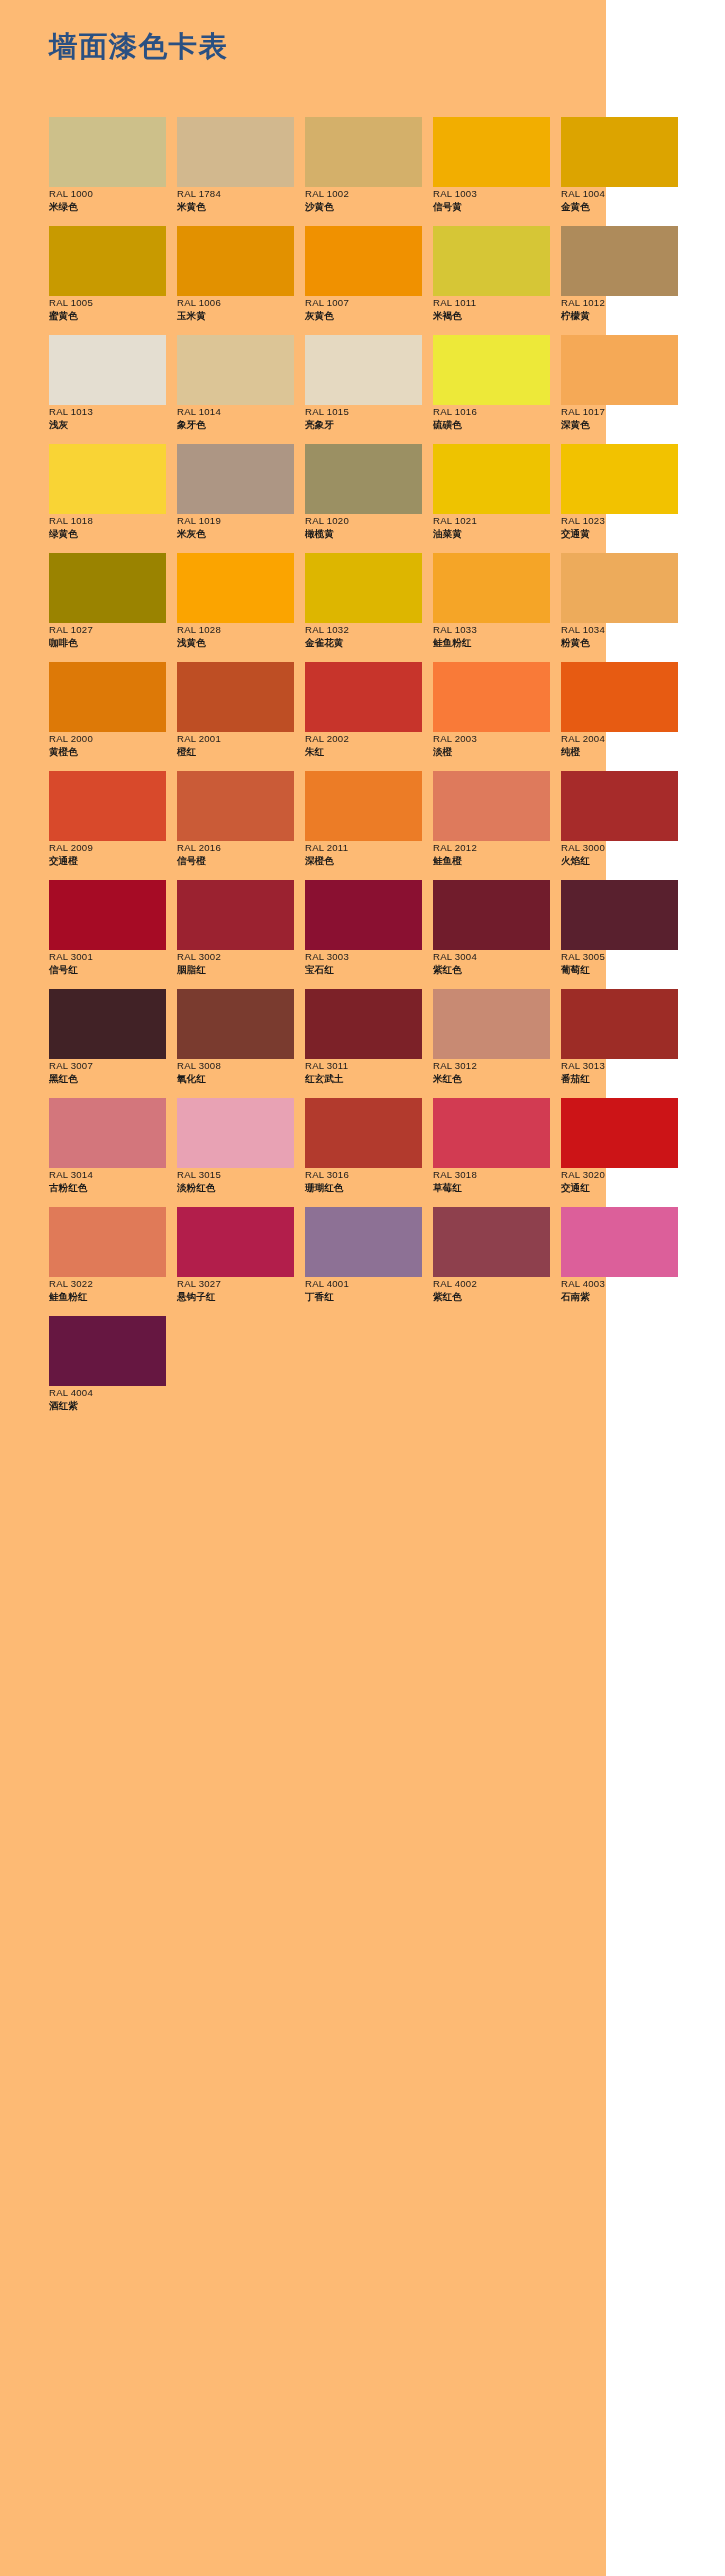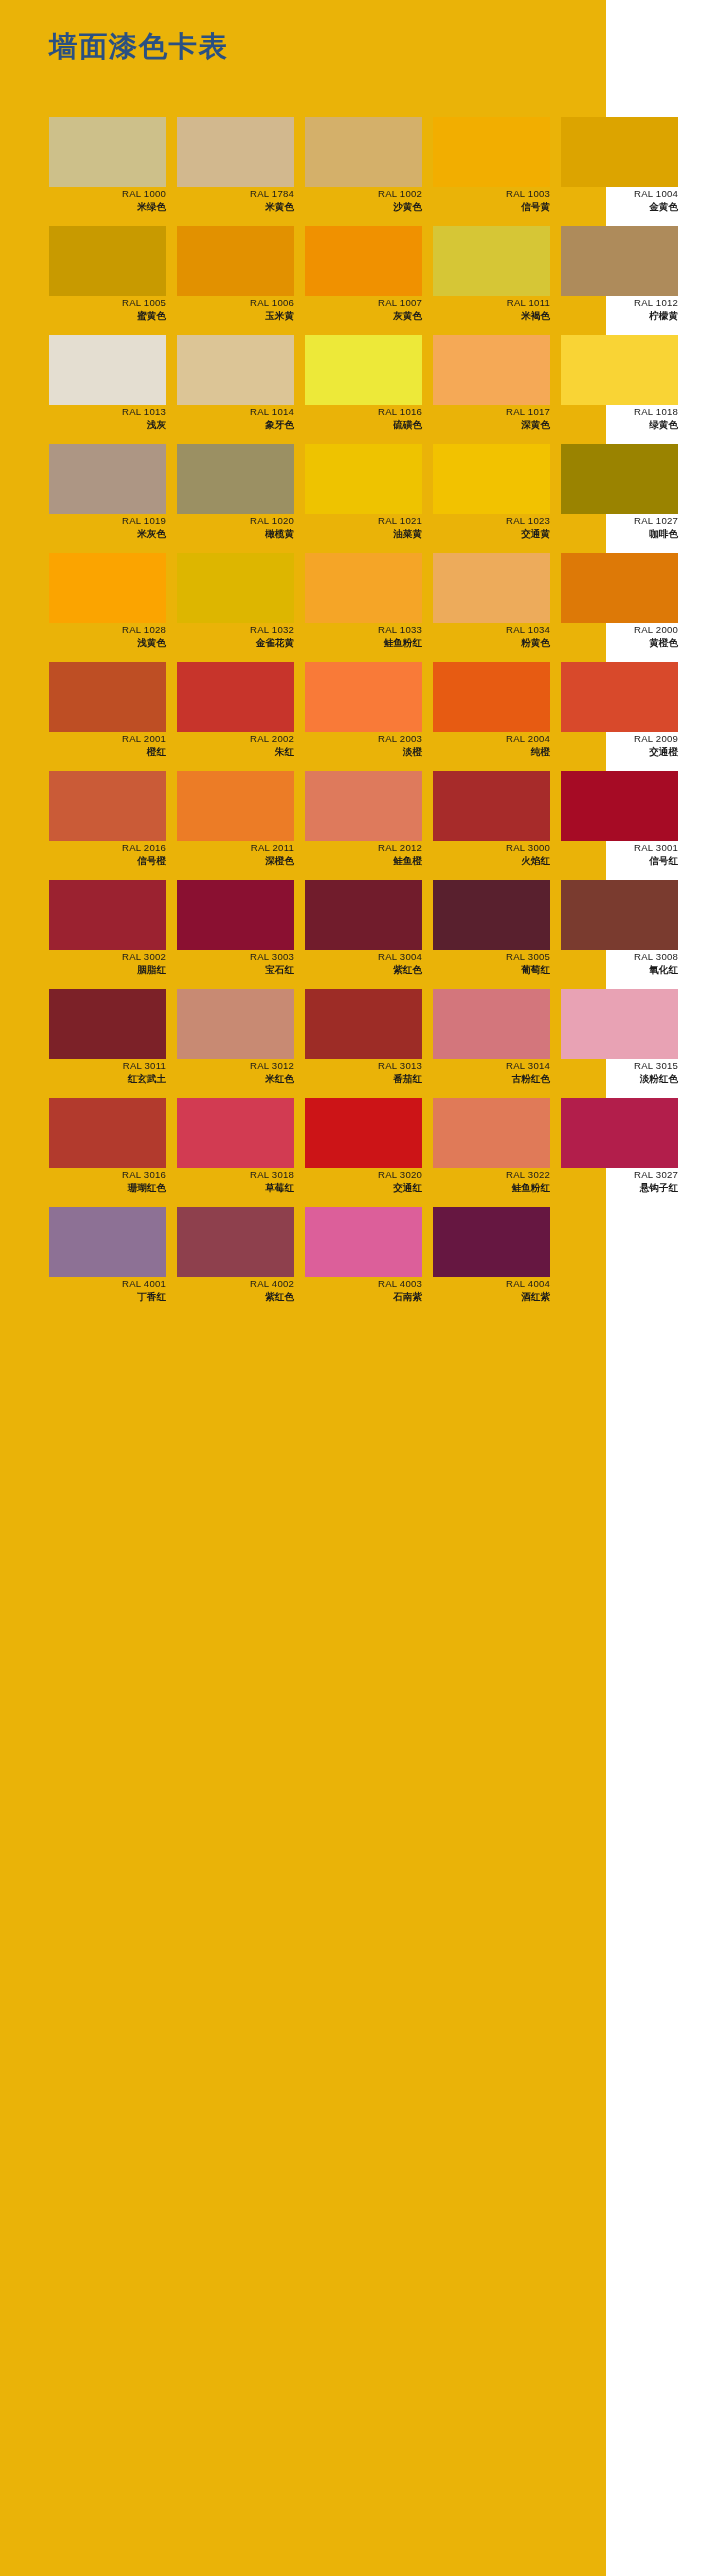--- a/index.html
+++ b/index.html
@@ -10,21 +10,21 @@
   body {
     width: 725px;
     height: 2576px;
     font-family: "Liberation Sans", "DejaVu Sans", sans-serif;
     overflow: hidden;
     position: relative;
   }
   .page {
     width: 606px;
     height: 2576px;
-    background: #eab308;
+    background: #fdba74;
     position: relative;
     box-sizing: border-box;
   }
   .page-title {
     position: absolute;
     left: 49px;
     top: 28.5px;
     font-size: 28.5px;
     font-weight: bold;
     color: #2a5082;
@@ -49,21 +49,21 @@
     flex-direction: column;
     align-items: stretch;
     box-sizing: border-box;
   }
   .swatch-chip {
     width: 117px;
     height: 70px;
     display: block;
   }
   .swatch-label {
-    text-align: right;
+    text-align: left;
     font-size: 9.6px;
     color: #1a1a1a;
     line-height: 1.38;
     padding-top: 0;
     font-family: "Liberation Sans", "DejaVu Sans", sans-serif;
   }
   .swatch-code {
     display: block;
     letter-spacing: 0.2px;
   }
@@ -158,20 +158,27 @@
         </div>
       </div>
       <div class="swatch-cell">
         <div class="swatch-chip" style="background-color: rgb(220, 197, 150);"></div>
         <div class="swatch-label">
           <span class="swatch-code">RAL 1014</span>
           <span class="swatch-name">象牙色</span>
         </div>
       </div>
       <div class="swatch-cell">
+        <div class="swatch-chip" style="background-color: rgb(229, 217, 193);"></div>
+        <div class="swatch-label">
+          <span class="swatch-code">RAL 1015</span>
+          <span class="swatch-name">亮象牙</span>
+        </div>
+      </div>
+      <div class="swatch-cell">
         <div class="swatch-chip" style="background-color: rgb(237, 233, 57);"></div>
         <div class="swatch-label">
           <span class="swatch-code">RAL 1016</span>
           <span class="swatch-name">硫磺色</span>
         </div>
       </div>
       <div class="swatch-cell">
         <div class="swatch-chip" style="background-color: rgb(245, 169, 86);"></div>
         <div class="swatch-label">
           <span class="swatch-code">RAL 1017</span>
@@ -347,20 +354,27 @@
         </div>
       </div>
       <div class="swatch-cell">
         <div class="swatch-chip" style="background-color: rgb(89, 32, 46);"></div>
         <div class="swatch-label">
           <span class="swatch-code">RAL 3005</span>
           <span class="swatch-name">葡萄红</span>
         </div>
       </div>
       <div class="swatch-cell">
+        <div class="swatch-chip" style="background-color: rgb(65, 34, 38);"></div>
+        <div class="swatch-label">
+          <span class="swatch-code">RAL 3007</span>
+          <span class="swatch-name">黑红色</span>
+        </div>
+      </div>
+      <div class="swatch-cell">
         <div class="swatch-chip" style="background-color: rgb(122, 59, 47);"></div>
         <div class="swatch-label">
           <span class="swatch-code">RAL 3008</span>
           <span class="swatch-name">氧化红</span>
         </div>
       </div>
       <div class="swatch-cell">
         <div class="swatch-chip" style="background-color: rgb(124, 33, 40);"></div>
         <div class="swatch-label">
           <span class="swatch-code">RAL 3011</span>

